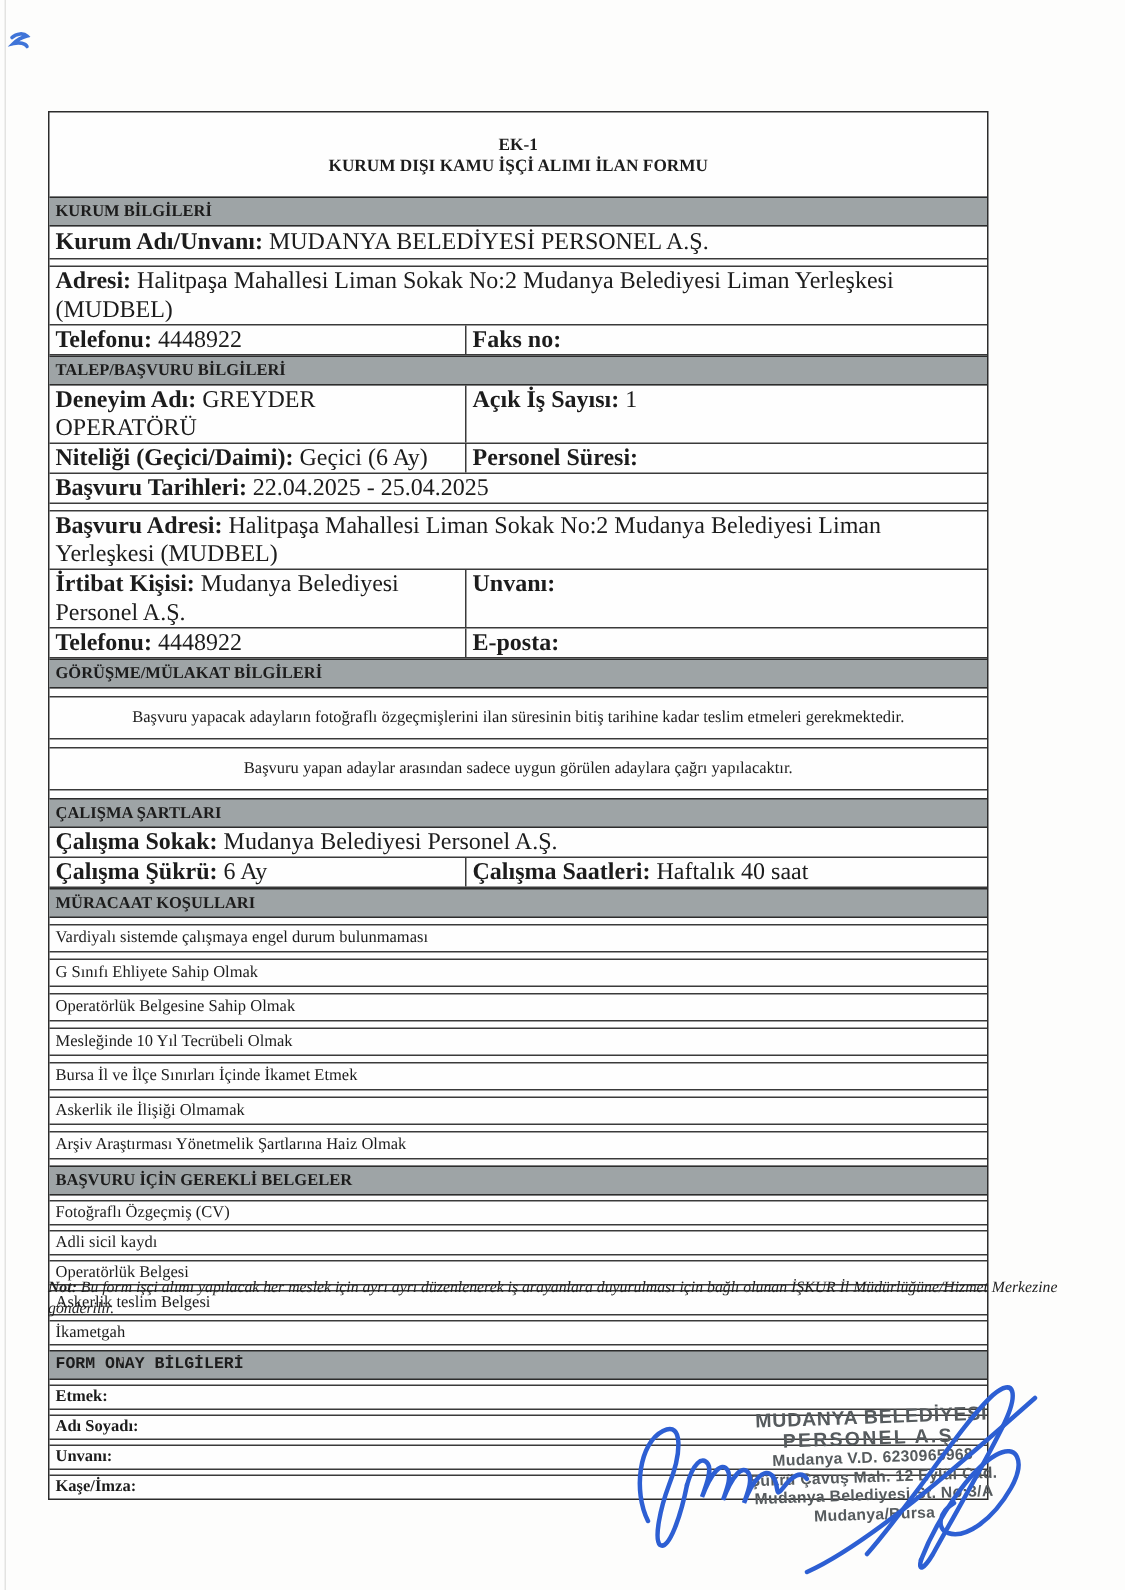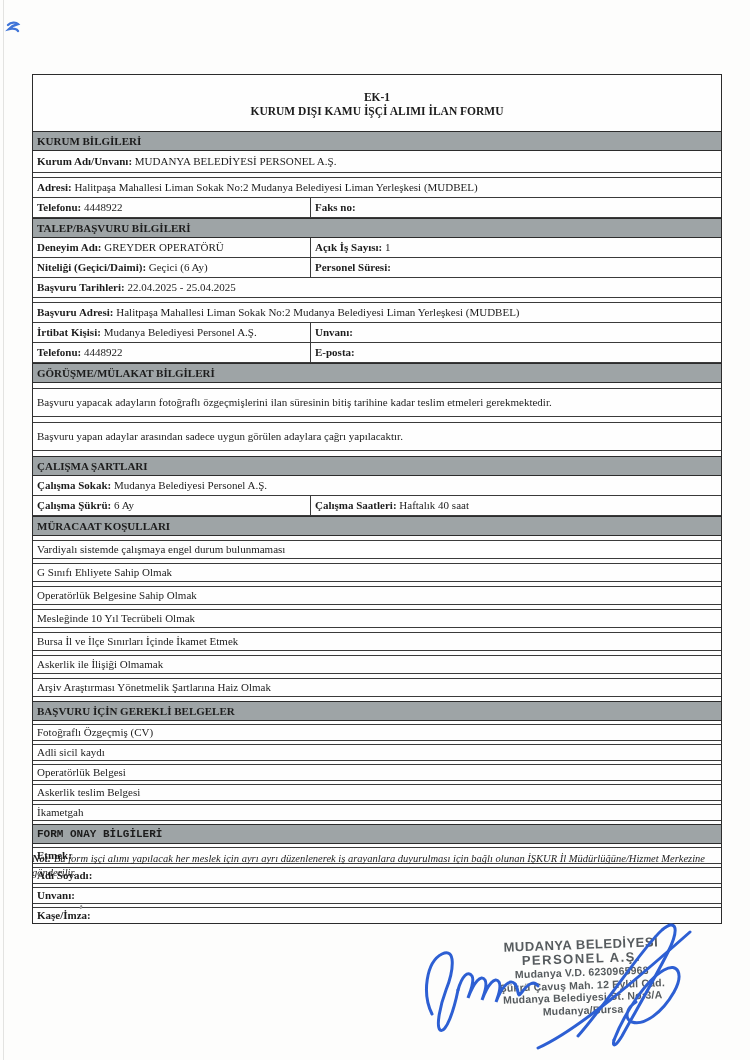--- a/index.html
+++ b/index.html
@@ -8,55 +8,55 @@
     background:#fdfdfc;overflow:hidden;
     font-family:"Liberation Serif", serif;
     color:#1c1c1c;
   }
   .scan-edge{position:absolute;left:3px;top:0;width:1px;height:1060px;background:#e3e3e1;}
   .pen-mark{position:absolute;left:5px;top:21px;}
   .speck{position:absolute;left:80px;top:905px;width:2px;height:4px;background:#9a9a9a;border-radius:1px;transform:rotate(15deg);}
 
   
   .form-table{
-    position:absolute;left:32px;top:74px;width:690px;
+    position:absolute;left:32px;top:74px;width:627px;
     border:1.6px solid #2c2c2c;background:#fefefe;
     box-sizing:border-box;
   }
   .title-block{height:56px;text-align:center;padding-top:16px;box-sizing:border-box;}
   .title-line1{font-weight:bold;font-size:11.5px;line-height:13px;}
   .title-line2{font-weight:bold;font-size:11.5px;line-height:15px;}
 
   .bar{
     background:#9ea4a6;
     border-top:1px solid #2c2c2c;border-bottom:1px solid #2c2c2c;
     height:16px;line-height:16px;
     font-weight:bold;font-size:11px;
     padding:1px 0 1px 4px;
   }
   .r{
     border-bottom:1px solid #3a3a3a;
     min-height:19px;line-height:19px;
-    font-size:11px;padding:0;
+    font-size:16px;padding:0;
     display:flex;
   }
   .r .cell{padding:0 4px;box-sizing:border-box;flex:1;}
   .r .c1{width:278px;flex:0 0 278px;border-right:1px solid #3a3a3a;}
   .r b{font-weight:bold;}
   .gt{border-top:1px solid #3a3a3a;margin-top:4px;}
 
   .item{
     border-top:1px solid #3a3a3a;border-bottom:1px solid #3a3a3a;
     margin-top:4px;height:17px;line-height:17px;
     font-size:11px;padding:0 4px;
   }
   .note-row{
     border-top:1px solid #3a3a3a;border-bottom:1px solid #3a3a3a;
     margin-top:5px;height:27px;line-height:27px;
-    font-size:11px;padding:0 4px;
+    font-size:11px;padding:0 4px;text-align:center;
   }
   .doc{
     border-top:1px solid #3a3a3a;border-bottom:1px solid #3a3a3a;
     margin-top:3px;height:15px;line-height:15px;
     font-size:11px;padding:0 4px;
   }
   .doc:first-of-type{margin-top:0;border-top:none;}
 
   .footer-note{
     position:absolute;left:32px;top:852px;width:692px;

